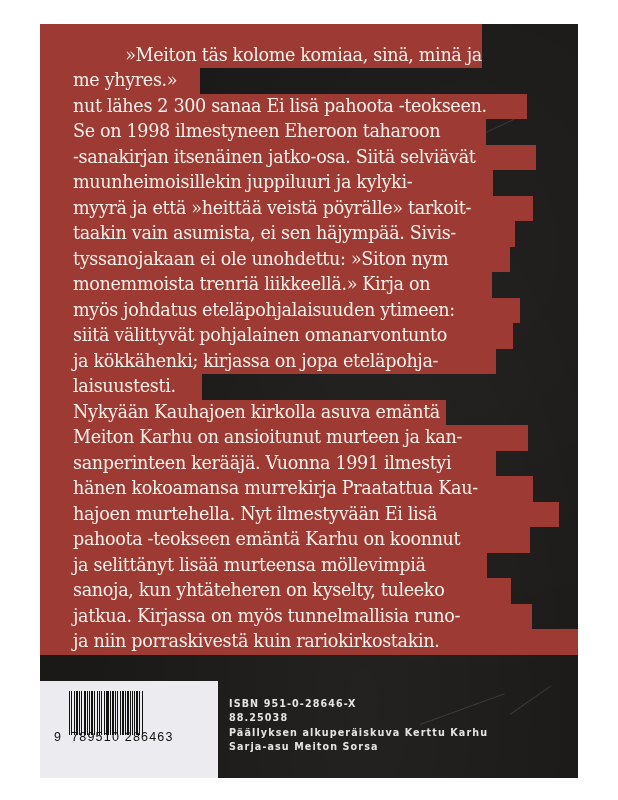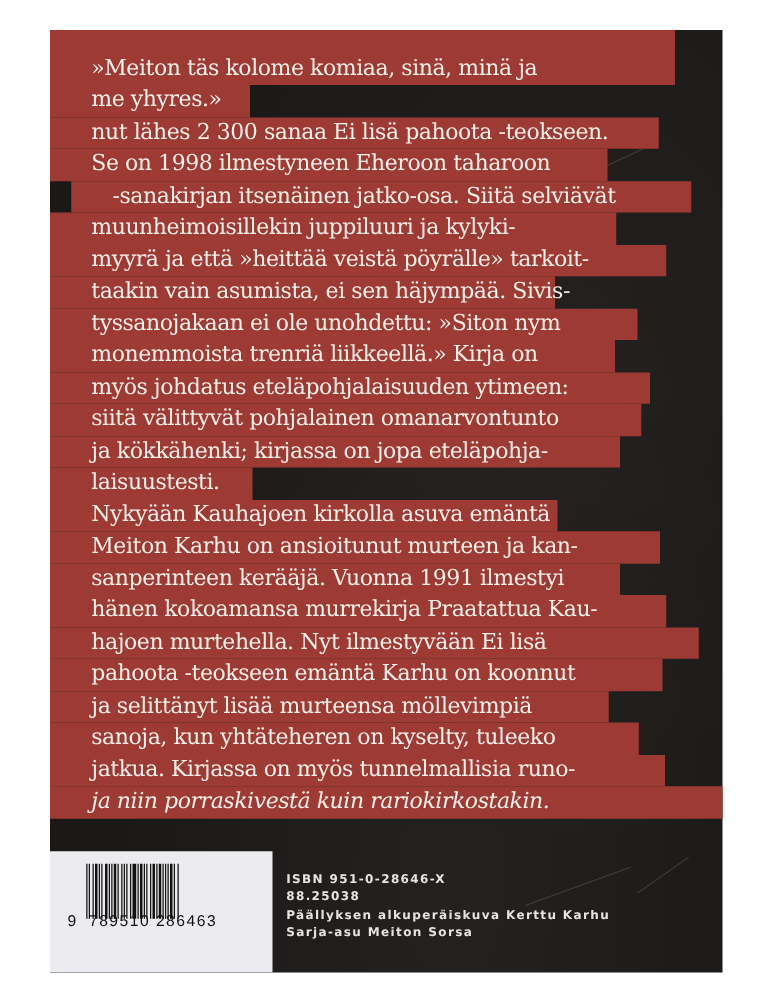--- a/index.html
+++ b/index.html
@@ -55,44 +55,44 @@
 </style>
 </head>
 <body>
 
 <div class="cover">
   <div class="scratch" style="left:420px;top:120px;width:60px;transform:rotate(-25deg)"></div>
   <div class="scratch" style="left:380px;top:700px;width:90px;transform:rotate(-20deg)"></div>
   <div class="scratch" style="left:470px;top:690px;width:50px;transform:rotate(-35deg)"></div>
 
   <div class="text-block" id="blurb">
-      <div class="line first" style="width: 500px;"><span class="txt">»Meiton täs kolome komiaa, sinä, minä ja</span></div>
+      <div class="line first" style="width: 442px; text-align: right;"><span class="txt">»Meiton täs kolome komiaa, sinä, minä ja</span></div>
       <div class="line" style="width: 160px; text-decoration: underline;"><span class="txt">me yhyres.»</span></div>
       <div class="line" style="width: 487px;"><span class="txt">nut lähes 2 300 sanaa Ei lisä pahoota -teokseen.</span></div>
       <div class="line" style="width: 446px;"><span class="txt">Se on 1998 ilmestyneen Eheroon taharoon</span></div>
-      <div class="line" style="width: 496px; margin-left: 17px;"><span class="txt">-sanakirjan itsenäinen jatko-osa. Siitä selviävät</span></div>
+      <div class="line" style="width: 496px;"><span class="txt">-sanakirjan itsenäinen jatko-osa. Siitä selviävät</span></div>
       <div class="line" style="width: 453px;"><span class="txt">muunheimoisillekin juppiluuri ja  kylyki-</span></div>
       <div class="line" style="width: 493px;"><span class="txt">myyrä ja että »heittää veistä  pöyrälle» tarkoit-</span></div>
-      <div class="line" style="width: 404px;"><span class="txt">taakin  vain asumista, ei sen  häjympää. Sivis-</span></div>
+      <div class="line" style="width: 475px;"><span class="txt">taakin  vain asumista, ei sen  häjympää. Sivis-</span></div>
       <div class="line" style="width: 470px;"><span class="txt">tyssanojakaan ei ole unohdettu: »Siton nym</span></div>
       <div class="line" style="width: 452px;"><span class="txt">monemmoista trenriä liikkeellä.» Kirja on</span></div>
       <div class="line" style="width: 480px;"><span class="txt">myös johdatus eteläpohjalaisuuden ytimeen:</span></div>
       <div class="line" style="width: 473px;"><span class="txt">siitä välittyvät pohjalainen omanarvontunto</span></div>
       <div class="line" style="width: 456px;"><span class="txt">ja kökkähenki; kirjassa on jopa eteläpohja-</span></div>
       <div class="line" style="width: 162px;"><span class="txt">laisuustesti.</span></div>
       <div class="line" style="width: 406px;"><span class="txt">Nykyään Kauhajoen kirkolla asuva emäntä</span></div>
       <div class="line" style="width: 488px;"><span class="txt">Meiton Karhu on ansioitunut murteen ja kan-</span></div>
       <div class="line" style="width: 456px;"><span class="txt">sanperinteen kerääjä. Vuonna 1991 ilmestyi</span></div>
       <div class="line" style="width: 493px;"><span class="txt">hänen kokoamansa murrekirja Praatattua Kau-</span></div>
       <div class="line" style="width: 519px;"><span class="txt">hajoen murtehella. Nyt ilmestyvään Ei lisä</span></div>
       <div class="line" style="width: 490px;"><span class="txt">pahoota -teokseen emäntä Karhu on koonnut</span></div>
       <div class="line" style="width: 447px;"><span class="txt">ja selittänyt lisää murteensa möllevimpiä</span></div>
       <div class="line" style="width: 471px;"><span class="txt">sanoja, kun yhtäteheren on kyselty, tuleeko</span></div>
       <div class="line" style="width: 492px;"><span class="txt">jatkua. Kirjassa on myös tunnelmallisia runo-</span></div>
-      <div class="line" style="width: 556px; font-style: italic;"><span class="txt">ja niin porraskivestä kuin rariokirkostakin.</span></div>
+      <div class="line" style="width: 556px;"><span class="txt">ja niin porraskivestä kuin rariokirkostakin.</span></div>
     </div>
 
   <div class="bottom-strip">
     <div class="barcode-box">
       <div class="barcode" id="barcode">
           <span style="width: 1px; background: rgb(17, 17, 17);"></span>
           <span style="width: 1px; background: transparent;"></span>
           <span style="width: 1px; background: rgb(17, 17, 17);"></span>
           <span style="width: 2px; background: transparent;"></span>
           <span style="width: 1px; background: rgb(17, 17, 17);"></span>

